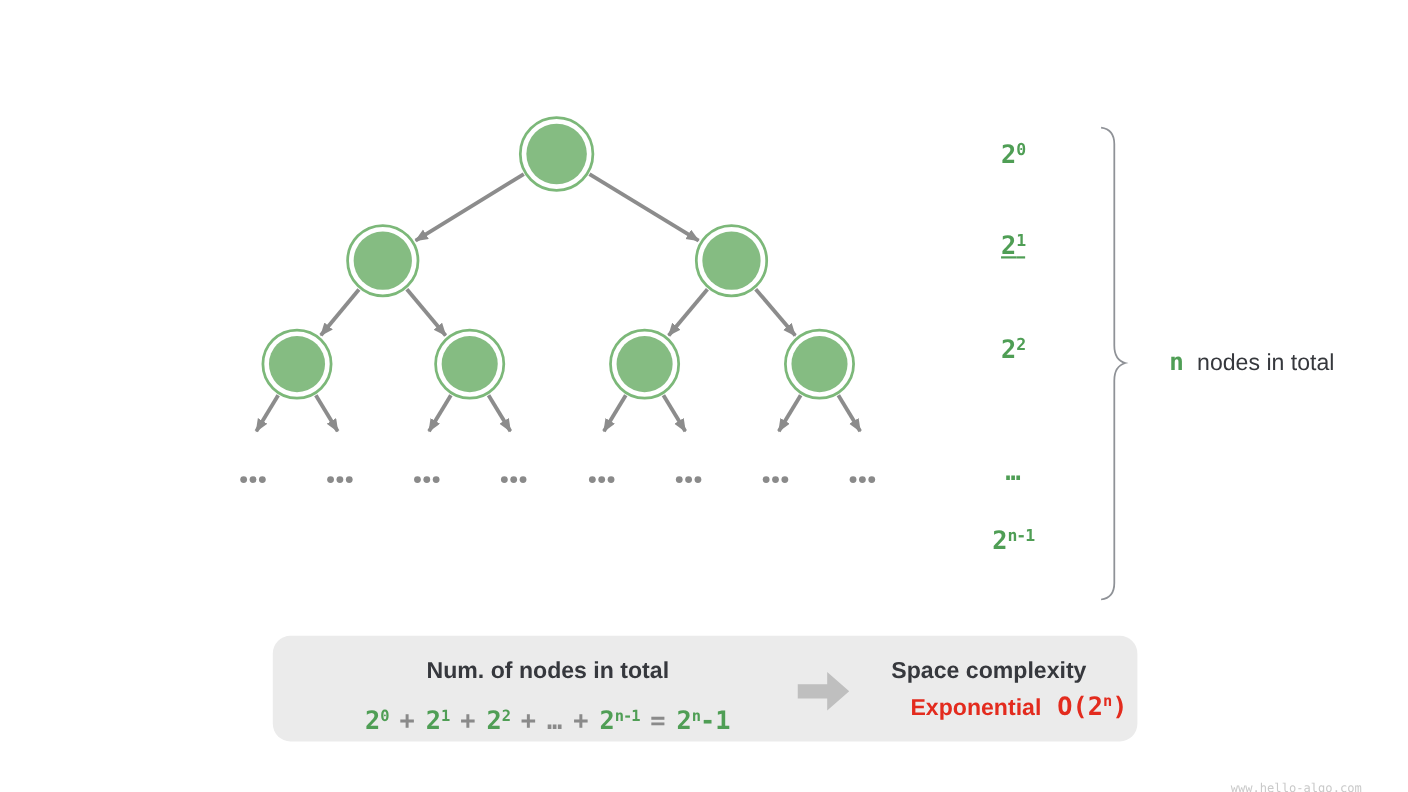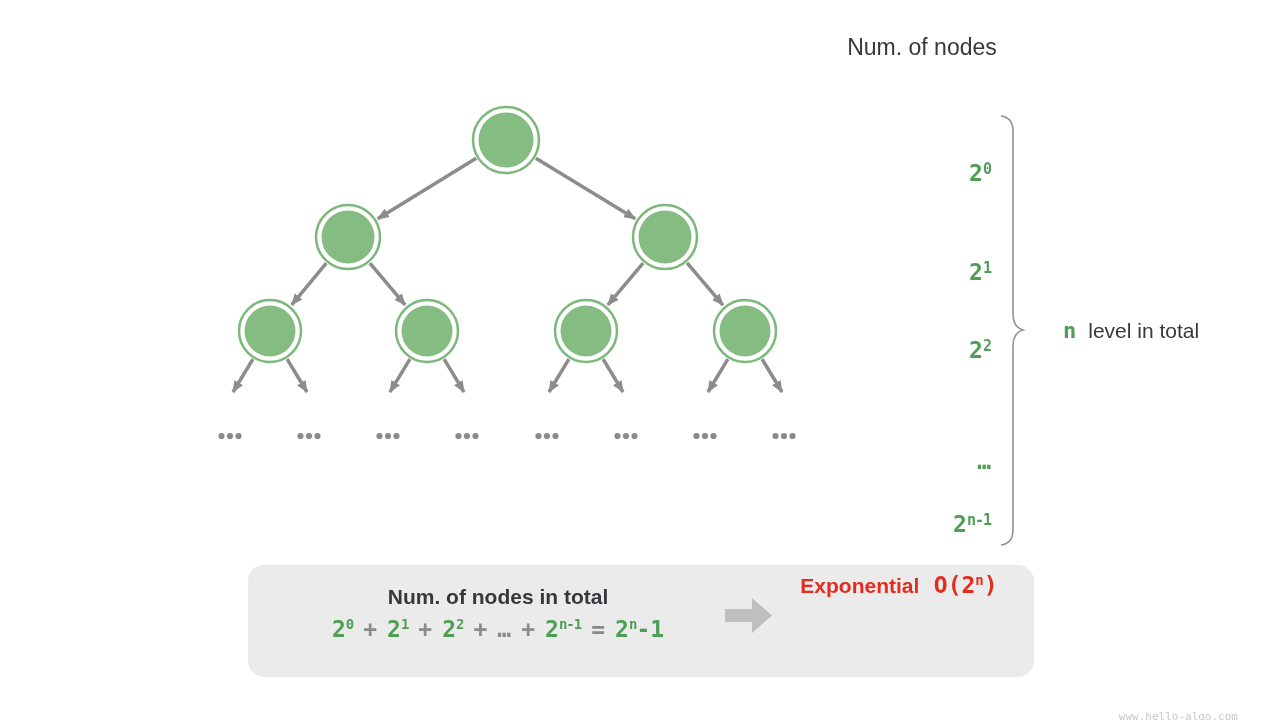--- a/index.html
+++ b/index.html
@@ -7,61 +7,60 @@
         font-family:"Liberation Sans",sans-serif;}
 
   
   .panel-header{position:absolute;left:782px;top:33px;width:280px;text-align:center;
         font-size:23px;line-height:29px;color:var(--dark);}
 
   
   #tree-svg{position:absolute;left:0;top:0;}
 
   
-  .level-label{position:absolute;left:851px;width:140px;text-align:right;
+  .level-label{position:absolute;left:851px;width:140px;text-align:center;
         transform:translateY(-50%);
         font-family:"DejaVu Sans Mono",monospace;font-weight:bold;font-size:23px;
-        color:var(--green);margin-top:32px;}
+        color:var(--green);}
   .level-label .sup{font-size:15px;position:relative;top:-7px;letter-spacing:-1px;}
 
   
   .brace-label{position:absolute;left:1063px;top:330px;transform:translateY(-50%);
         font-size:21px;color:var(--dark);white-space:nowrap;}
   .brace-label .n{font-family:"DejaVu Sans Mono",monospace;font-weight:bold;
         font-size:22px;color:var(--green);margin-right:12px;}
 
   
-  .box{position:absolute;left:248px;top:565px;width:786px;height:112px;
+  .box{position:absolute;left:248px;top:578px;width:786px;height:96px;
         background:var(--boxbg);border-radius:16px;}
   .box-left{position:absolute;left:0;top:0;width:500px;height:100%;text-align:center;}
   .box-right{position:absolute;left:525px;top:0;width:252px;height:100%;text-align:center;}
   .box-title{margin-top:19px;font-weight:bold;font-size:21px;color:var(--dark);line-height:26px;}
-  .formula{margin-top:6px;font-family:"DejaVu Sans Mono",monospace;font-weight:bold;
+  .formula{margin-top:20px;font-family:"DejaVu Sans Mono",monospace;font-weight:bold;
         font-size:23px;white-space:nowrap;}
   .tok{margin:0 5px;}
   .tok.green{color:var(--green);}
   .tok.gray{color:var(--gray);}
   .tok .sup{font-size:14px;position:relative;top:-8px;letter-spacing:-1px;}
   .block-arrow{position:absolute;left:477px;top:32px;}
-  .complexity{margin-top:7px;color:var(--red);white-space:nowrap;}
+  .complexity{margin-top:7px;color:var(--red);white-space:nowrap;text-align:right;}
   .complexity .word{font-weight:bold;font-size:21px;}
   .complexity .expr{font-family:"DejaVu Sans Mono",monospace;font-weight:bold;
         font-size:23px;margin-left:10px;}
   .complexity .expr .sup{font-size:14px;position:relative;top:-8px;}
 
   .watermark{position:absolute;right:42px;top:710px;
         font-family:"DejaVu Sans Mono",monospace;font-size:11px;color:var(--wm);}
 </style>
 </head>
 <body>
 
 <div class="page">
 
   <div class="panel-header">
-    <div>Num. of nodes</div>
   </div>
 
   <svg id="tree-svg" width="1280" height="720" viewBox="0 0 1280 720">
     <defs>
       <marker id="arrow" markerUnits="userSpaceOnUse" markerWidth="14" markerHeight="12" refX="11" refY="5" orient="auto">
         <path d="M0,0 L12,5 L0,10 Z" fill="#8c8c8c"></path>
       </marker>
     </defs>
     <g id="edges-layer">
         <line x1="476.17253036379697" y1="158.31180097918792" x2="377.82746963620303" y2="218.68819902081208" stroke="#8c8c8c" stroke-width="3.5" marker-end="url(#arrow)"></line>
@@ -120,39 +119,40 @@
         <circle cx="775.5" cy="436" r="3.1" fill="#8a8a8a"></circle>
         <circle cx="784" cy="436" r="3.1" fill="#8a8a8a"></circle>
         <circle cx="792.5" cy="436" r="3.1" fill="#8a8a8a"></circle>
       </g>
     <path id="brace" d="M1001,116 C1009,117 1013,122 1013,131 L1013,314 C1013,322 1016,328 1023,330
              C1016,332 1013,338 1013,346 L1013,530 C1013,539 1009,544 1001,545" fill="none" stroke-width="1.6" stroke="#8f9297"></path>
   </svg>
 
   <div id="level-labels">
       <div class="level-label" style="top: 141px;"><span>2</span><span class="sup">0</span></div>
-      <div class="level-label" style="top: 240px;"><span>2</span><span class="sup">1</span></div>
+      <div class="level-label" style="top: 224px; text-decoration: underline;"><span>2</span><span class="sup">1</span></div>
       <div class="level-label" style="top: 318px;"><span>2</span><span class="sup">2</span></div>
       <div class="level-label" style="top: 429px;"><span>…</span></div>
       <div class="level-label" style="top: 492px;"><span>2</span><span class="sup">n-1</span></div>
     </div>
 
   <div class="brace-label">
-    <span class="n">n</span><span>level in total</span>
+    <span class="n">n</span><span>nodes in total</span>
   </div>
 
   <div class="box">
     <div class="box-left">
       <div class="box-title">Num. of nodes in total</div>
       <div class="formula" id="formula"><span class="tok green">2<span class="sup">0</span></span><span class="tok gray">+</span><span class="tok green">2<span class="sup">1</span></span><span class="tok gray">+</span><span class="tok green">2<span class="sup">2</span></span><span class="tok gray">+</span><span class="tok gray">…</span><span class="tok gray">+</span><span class="tok green">2<span class="sup">n-1</span></span><span class="tok gray">=</span><span class="tok green">2<span class="sup">n</span>-1</span></div>
     </div>
     <svg class="block-arrow" width="48" height="37" viewBox="0 0 48 37">
       <polygon id="block-arrow-shape" points="0,12 27,12 27,1 47,18.5 27,36 27,25 0,25" fill="#bfbfbf"></polygon>
     </svg>
     <div class="box-right">
+      <div class="box-title">Space complexity</div>
       <div class="complexity">
         <span class="word">Exponential</span>
         <span class="expr" id="red-expr">O(2<span class="sup">n</span>)</span>
       </div>
     </div>
   </div>
 
   <div class="watermark">www.hello-algo.com</div>
 
 </div>

